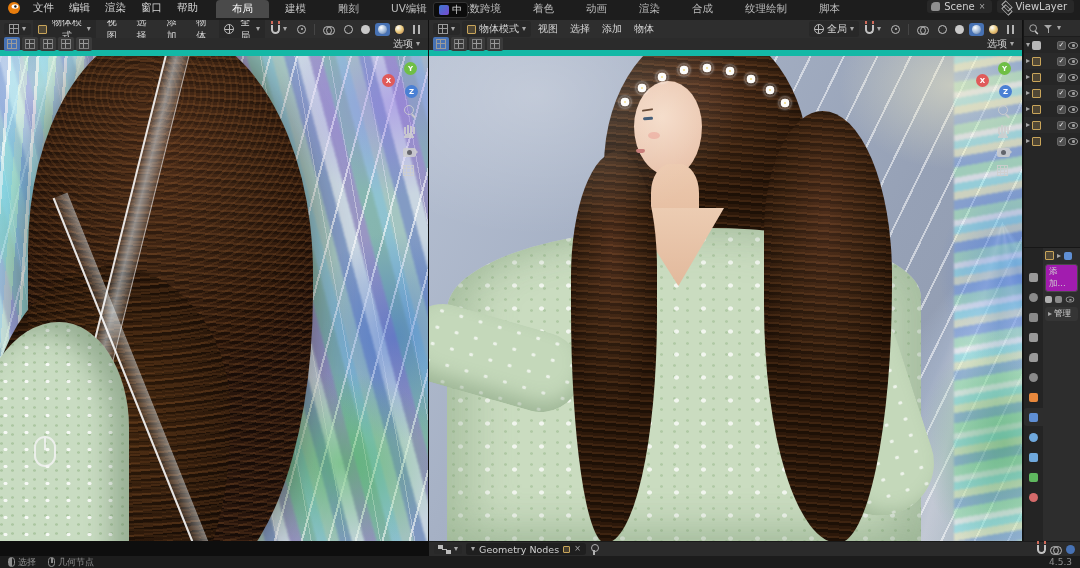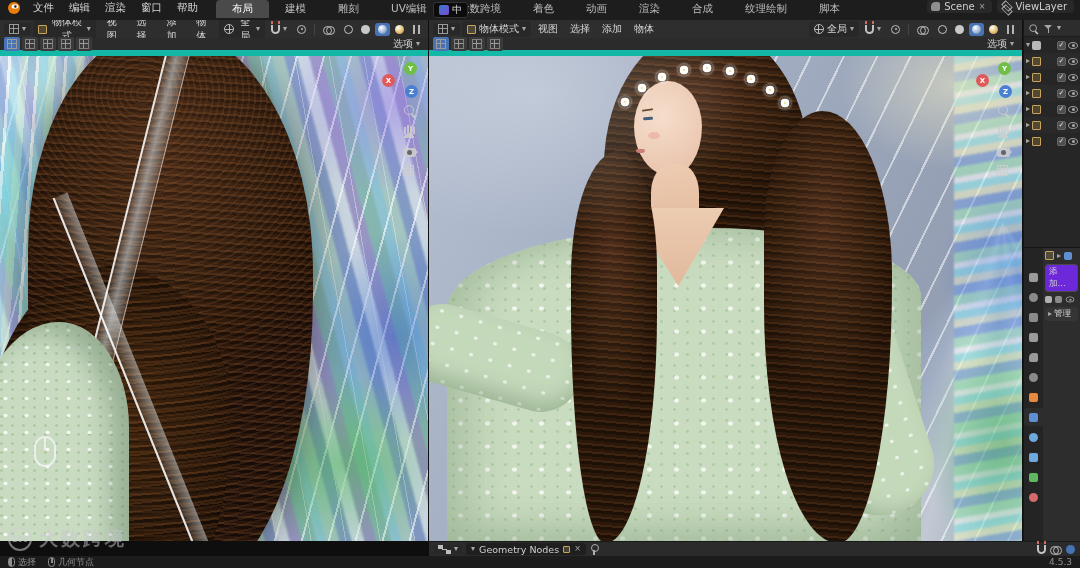--- a/index.html
+++ b/index.html
@@ -211,21 +211,21 @@
   #outliner .o-head{height:17px;background:#2d2d2d;display:flex;align-items:center;gap:4px;padding:0 3px;border-bottom:1px solid #1d1d1d}
   .o-row{height:16px;display:flex;align-items:center;gap:2px;padding:0 2px}
   .o-row:nth-child(odd){background:#2a2a2a}
   #properties{position:absolute;left:1023px;top:247px;width:57px;height:294px;background:#2d2d2d;border-left:1px solid #161616;border-top:1px solid #161616;display:flex}
   #ptabs{width:19px;background:#242424;display:flex;flex-direction:column;align-items:center;padding-top:20px;gap:2px}
   .ptab{width:19px;height:18px;display:flex;align-items:center;justify-content:center}
   .ptab.active{background:#2d2d2d;border-radius:3px 0 0 3px}
   .pdot{width:9px;height:9px;border-radius:2px}
   #pcontent{flex:1;padding:3px 2px;display:flex;flex-direction:column;gap:4px;font-size:8.5px}
   .p-row{display:flex;align-items:center;gap:3px}
-  .p-pill{background:#6d28d9;border:1px solid #4a4a4a;border-radius:3px;padding:1px 3px;font-size:8.5px;color:#d0d0d0;display:flex;align-items:center;gap:2px}
+  .p-pill{background:#a21caf;border:1px solid #4a4a4a;border-radius:3px;padding:1px 3px;font-size:8.5px;color:#d0d0d0;display:flex;align-items:center;gap:2px}
   .p-panel{background:#353535;border-radius:3px;padding:1px 3px;display:flex;align-items:center;gap:2px;font-size:8.5px}
 
   
   #bstrip{position:absolute;left:0;top:541px;width:429px;height:15px;background:#0e0e0e}
   #geobar{position:absolute;left:429px;top:541px;width:651px;height:15px;background:#2b2b2b;
           border-top:1px solid #1a1a1a;display:flex;align-items:center;gap:4px;padding:0 5px;font-size:9.5px;color:#cfcfcf}
   .geo-pill{display:flex;align-items:center;gap:4px;background:#1f1f1f;border-radius:3px;padding:0 5px;height:12px}
   #statusbar{position:absolute;left:0;top:556px;width:1080px;height:12px;background:#1c1c1c;
              display:flex;align-items:center;gap:12px;padding:0 8px;font-size:9px;color:#8f8f8f}
   .mouse-ic{width:7px;height:10px;border:1px solid #8f8f8f;border-radius:3.5px;display:inline-block}
@@ -644,18 +644,14 @@
       <span>选择</span>
     </span>
     <span class="hint">
       <span class="mouse-ic mmb"></span>
       <span>几何节点</span>
     </span>
     <span class="flex1"></span>
     <span>4.5.3</span>
   </footer>
 
-  <div id="wm">
-    <span class="wm-logo">100</span>
-    <span class="wm-text">大数跨境</span>
-  </div>
 
 </div>
 
 </body></html>

